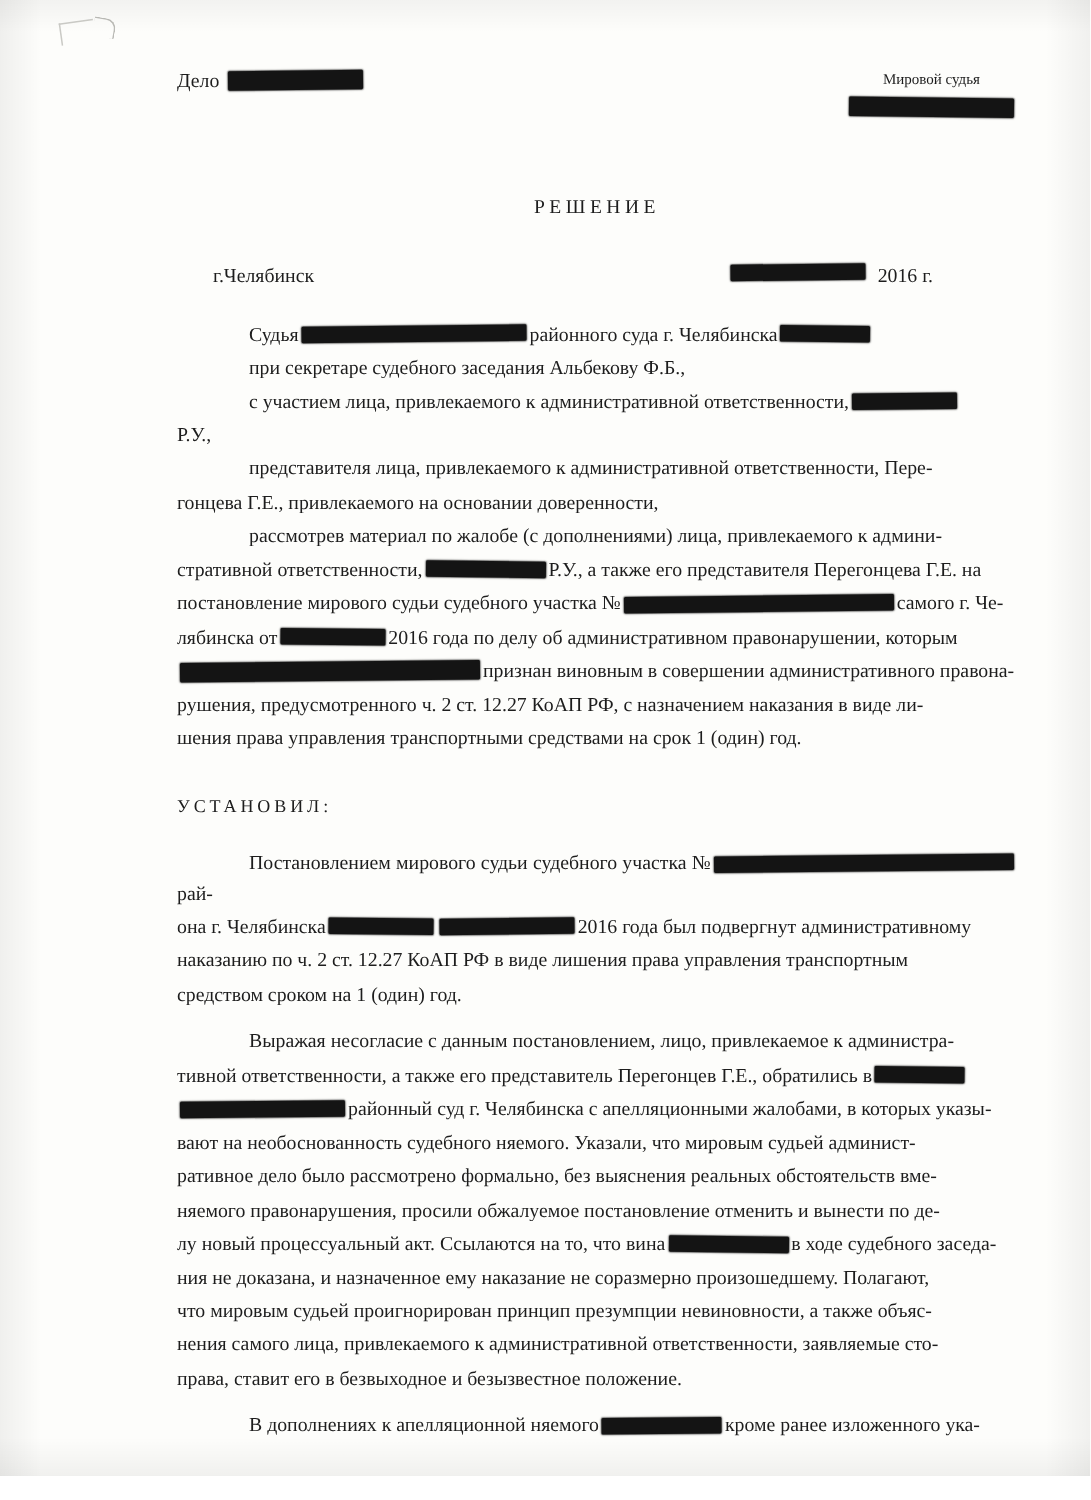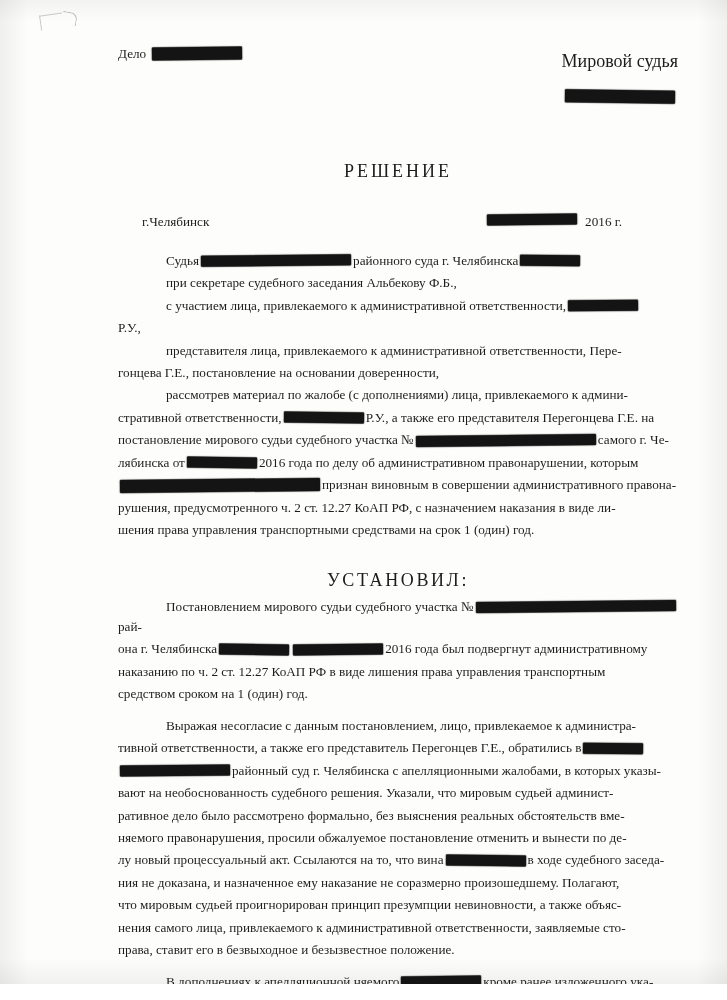--- a/index.html
+++ b/index.html
@@ -71,35 +71,34 @@
   }
   .case-line {
     display: flex;
     align-items: center;
     gap: 4px;
     white-space: nowrap;
   }
   .judge-block {
     text-align: center;
     line-height: 1.9;
-    font-size: 18px;
+    font-size: 10px;
     font-family: Liberation Serif, serif;
   }
 
   .doc-title {
     text-align: center;
     letter-spacing: 3px;
-    font-size: 18px;
+    font-size: 13px;
     margin: 10px 0 26px 0;
   }
   .section-title {
-    text-align: center;
     letter-spacing: 2.6px;
-    font-size: 18px;
-    margin: 26px 0 2px 0;
+    font-size: 12px;
+    margin: 26px 0 18px 0;
   }
 
   .city-date {
     display: flex;
     justify-content: space-between;
     align-items: flex-start;
     margin: 0 0 18px 0;
   }
   .city {
     padding-left: 24px;
@@ -173,21 +172,21 @@
         <span>2016 г.</span>
       </span>
     </div>
 
     <div class="para-block">
       <p class="ind smudge"><span>Судья</span><span class="rd w150 skew"></span><span>районного суда г. Челябинска</span><span class="rd w60 skew2"></span></p>
       <p class="ind smudge">при секретаре судебного заседания Альбекову Ф.Б.,</p>
       <p class="ind smudge"><span>с участием лица, привлекаемого к административной ответственности,</span><span class="rd w70 skew"></span></p>
       <p class="smudge"><span>Р.У.,</span></p>
       <p class="ind smudge">представителя лица, привлекаемого к административной ответственности, Пере-</p>
-      <p class="smudge">гонцева Г.Е., постановление на основании доверенности,</p>
+      <p class="smudge">гонцева Г.Е., привлекаемого на основании доверенности,</p>
       <p class="ind smudge">рассмотрев материал по жалобе (с дополнениями) лица, привлекаемого к админи-</p>
       <p class="smudge"><span>стративной ответственности,</span><span class="rd w80 skew2"></span><span>Р.У., а также его представителя Перегонцева Г.Е. на</span></p>
       <p class="smudge"><span>постановление мирового судьи судебного участка №</span><span class="rd w180 skew"></span><span>самого г. Че-</span></p>
       <p class="smudge"><span>лябинска от</span><span class="rd w70 skew2"></span><span>2016 года по делу об административном правонарушении, которым</span></p>
       <p class="smudge"><span class="rd tall w200 skew"></span><span>признан виновным в совершении административного правона-</span></p>
       <p class="smudge">рушения, предусмотренного ч. 2 ст. 12.27 КоАП РФ, с назначением наказания в виде ли-</p>
       <p class="smudge">шения права управления транспортными средствами на срок 1 (один) год.</p>
     </div>
 
     <div class="section-title">УСТАНОВИЛ:</div>
@@ -196,21 +195,21 @@
       <p class="ind smudge"><span>Постановлением мирового судьи судебного участка №</span><span class="rd w200 skew"></span><span>рай-</span></p>
       <p class="smudge"><span>она г. Челябинска</span><span class="rd w70 skew2"></span><span class="rd w90 skew"></span><span>2016 года был подвергнут административному</span></p>
       <p class="smudge">наказанию по ч. 2 ст. 12.27 КоАП РФ в виде лишения права управления транспортным</p>
       <p class="smudge">средством сроком на 1 (один) год.</p>
     </div>
 
     <div class="para-block">
       <p class="ind smudge">Выражая несогласие с данным постановлением, лицо, привлекаемое к администра-</p>
       <p class="smudge"><span>тивной ответственности, а также его представитель Перегонцев Г.Е., обратились в</span><span class="rd w60 skew2"></span></p>
       <p class="smudge"><span class="rd w110 skew"></span><span>районный суд г. Челябинска с апелляционными жалобами, в которых указы-</span></p>
-      <p class="smudge">вают на необоснованность судебного решения. Указали, что  мировым судьей админист-</p>
+      <p class="smudge">вают на необоснованность судебного няемого. Указали, что  мировым судьей админист-</p>
       <p class="smudge">ративное дело было рассмотрено формально, без выяснения реальных обстоятельств вме-</p>
       <p class="smudge">няемого правонарушения, просили обжалуемое постановление отменить и вынести по де-</p>
       <p class="smudge"><span>лу новый процессуальный акт. Ссылаются на то, что вина</span><span class="rd w80 skew2"></span><span>в ходе судебного заседа-</span></p>
       <p class="smudge">ния не доказана, и назначенное ему наказание не соразмерно произошедшему. Полагают,</p>
       <p class="smudge">что мировым судьей проигнорирован принцип презумпции невиновности, а также объяс-</p>
       <p class="smudge">нения самого лица, привлекаемого к административной ответственности, заявляемые сто-</p>
       <p class="smudge">права, ставит его в безвыходное и безызвестное положение.</p>
     </div>
 
     <div class="para-block">

